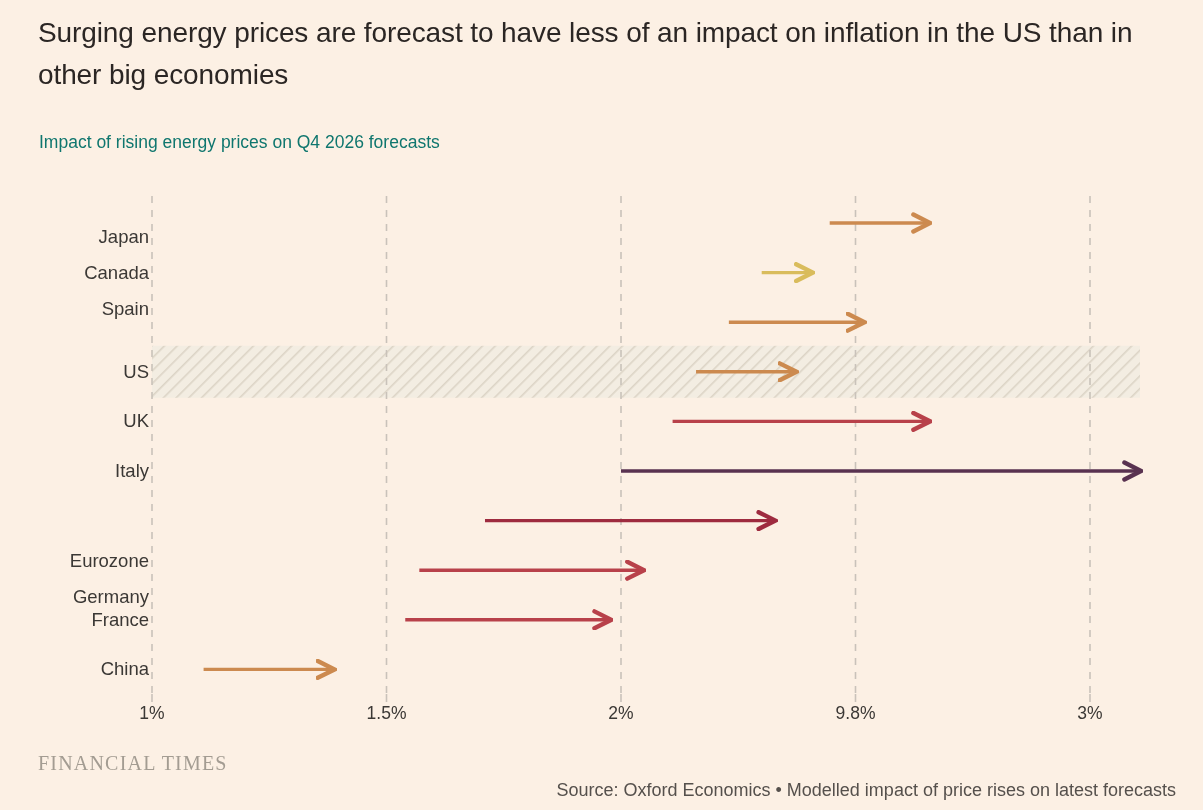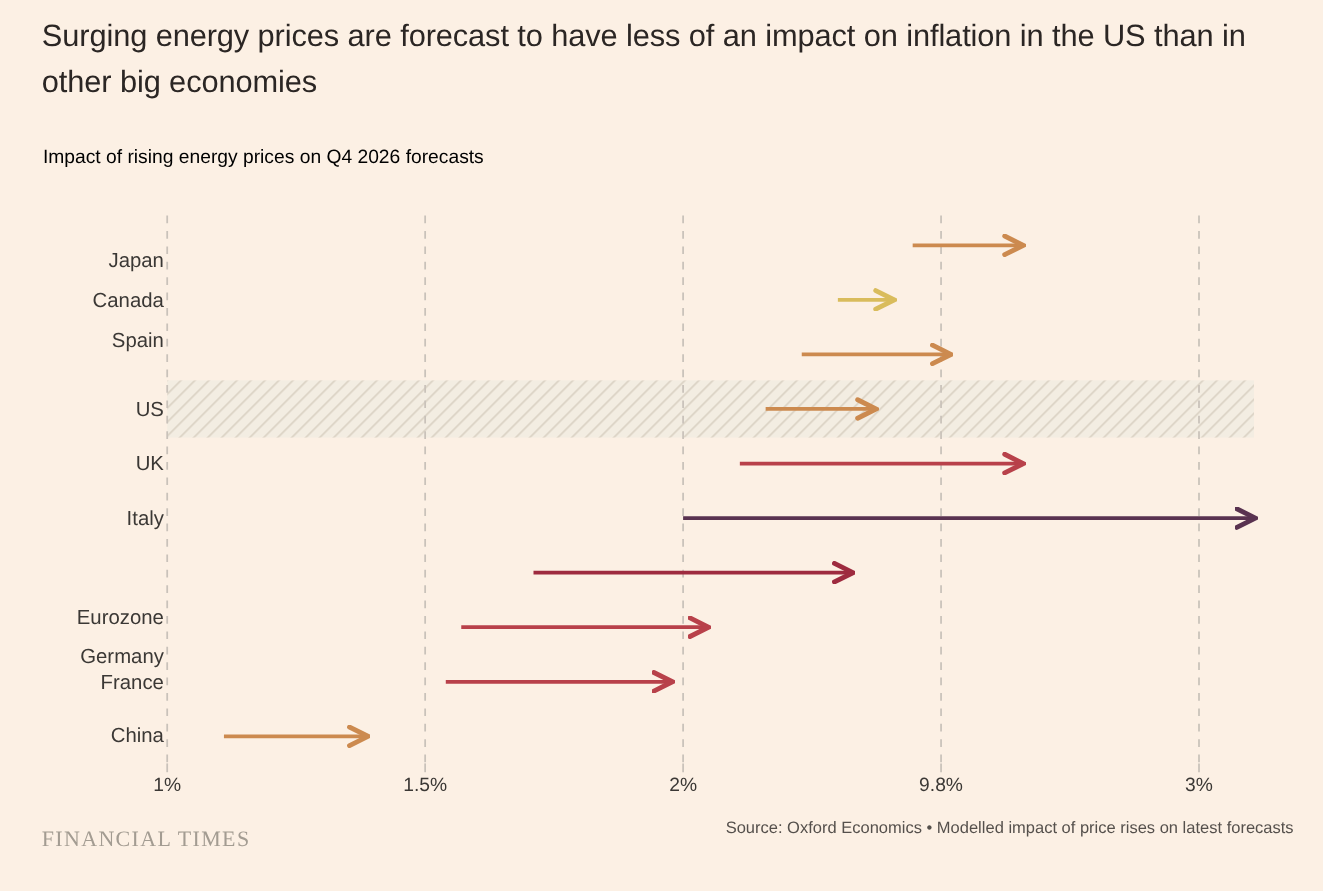--- a/index.html
+++ b/index.html
@@ -19,21 +19,21 @@
     font-size:28px;
     line-height:42px;
     font-weight:400;
     color:#2B2624;
     letter-spacing:-0.1px;
   }
   .subtitle{
     position:absolute;
     left:39px;top:132px;
     font-size:17.5px;
-    color:#000000;
+    color:#0f766e;
     font-weight:400;
   }
 
   .plot{
     position:absolute;
     left:0;top:0;width:1203px;height:810px;
     pointer-events:none;
   }
 
   .ylabel{
@@ -59,22 +59,22 @@
     position:absolute;
     left:38px;top:752px;
     font-family:"Liberation Serif", serif;
     font-size:20px;
     letter-spacing:1.2px;
     color:#A39C92;
     font-weight:400;
   }
   .footer-source{
     position:absolute;
-    right:38px;top:744px;
-    font-size:15px;
+    right:38px;top:780px;
+    font-size:18px;
     color:#55504C;
     white-space:nowrap;
   }
 </style>
 </head>
 <body>
 
 <div id="chart-root">
 
   <div class="title">Surging energy prices are forecast to have less of an impact on inflation in the US than in other big economies</div>

